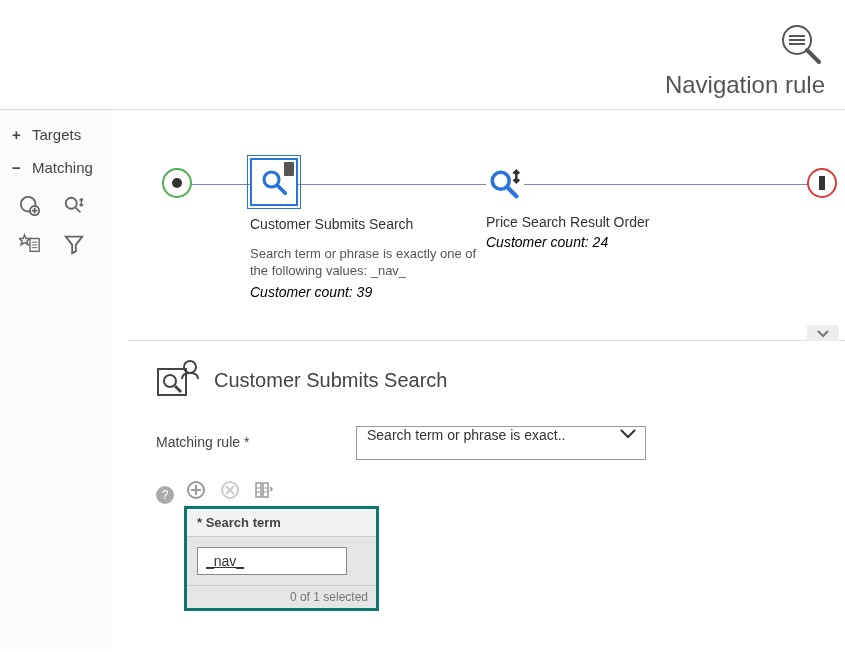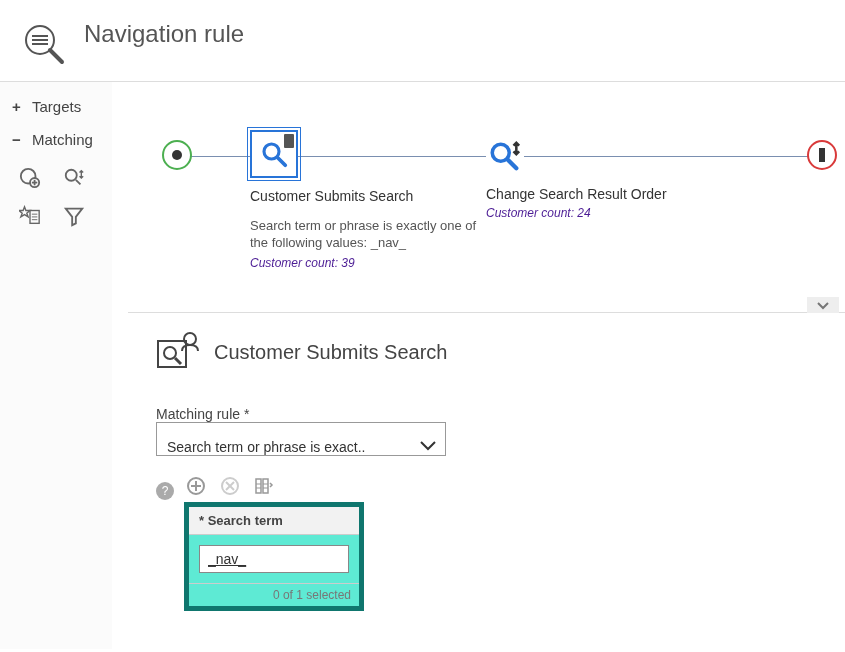--- a/index.html
+++ b/index.html
@@ -6,22 +6,23 @@
   body {
     margin: 0;
     font-family: Arial, Helvetica, sans-serif;
     font-size: 14px;
     color: #333;
     background: #fff;
     width: 845px;
   }
   .header {
     display: flex;
-    align-items: flex-start;
+    align-items: flex-end;
     padding: 20px 20px 10px 20px;
+    flex-direction: column;
   }
   .header .title {
     font-size: 24px;
     color: #555;
     margin-left: 16px;
     font-weight: 400;
   }
   .body-row {
     display: flex;
     align-items: stretch;
@@ -117,22 +118,22 @@
     color: #333;
   }
   .node-sub {
     font-size: 13px;
     color: #555;
     margin-top: 14px;
     line-height: 1.3;
   }
   .node-count {
     font-style: italic;
-    font-size: 12px;
-    color: #4c1d95;
+    font-size: 14px;
+    color: #000000;
     margin-top: 4px;
   }
 
   .details {
     border-top: 1px solid #ddd;
     background: #fff;
     position: relative;
     padding: 18px 20px 20px 28px;
     margin-left: 8px;
   }
@@ -154,54 +155,53 @@
     margin-bottom: 24px;
   }
   .details-title {
     font-size: 20px;
     color: #444;
   }
   .form-row {
     display: flex;
     align-items: flex-start;
     margin-bottom: 18px;
-    flex-direction: column;
   }
   .form-label {
     width: 200px;
     font-size: 14px;
     color: #444;
     padding-top: 8px;
   }
   .select-box {
     width: 290px;
     height: 34px;
     border: 1px solid #999;
     display: flex;
-    align-items: flex-end;
+    align-items: flex-start;
     padding: 0 8px 0 10px;
     justify-content: space-between;
     color: #333;
     cursor: pointer;
     background:#fff;
   }
   .toolbar {
     display: flex;
     gap: 10px;
     margin-bottom: 4px;
     color: #999;
   }
   .toolbar .tbtn {
     width: 24px; height:24px; display:flex; align-items:center; justify-content:center;
     cursor: pointer;
   }
   .terms-table {
-    border: 5px solid #0f766e;
-    width: 180px;
-    background:#5eead4;
+    border: 3px solid #0f766e;
+    width: 195px;
+    background:#e5e5e5;
   }
   .terms-header {
     background: #f2f2f2;
     border-bottom: 1px solid #ccc;
     padding: 6px 10px;
     font-weight: bold;
     font-size: 13px;
     color:#444;
   }
   .terms-cell {
@@ -314,21 +314,21 @@
       </div>
 
       <div class="node node-change">
         <div style="width:38px;height:38px;display:flex;align-items:center;justify-content:center;background:#fff;">
           <svg width="34" height="34" viewBox="0 0 24 24">
               <circle cx="9" cy="9" r="6" fill="none" stroke="#2874d8" stroke-width="2.5"></circle>
               <line x1="14" y1="14" x2="20" y2="20" stroke="#2874d8" stroke-width="3" stroke-linecap="round"></line>
               <path d="M20 2 L20 10 M18 4 L20 2 L22 4 M18 8 L20 10 L22 8" stroke="#333" stroke-width="1.8" fill="none"></path>
             </svg>
         </div>
-        <div class="node-caption">Change Search Result Order</div>
+        <div class="node-caption">Price Search Result Order</div>
         <div class="node-count">Customer count: 24</div>
       </div>
 
       <div class="node node-end">
         <div class="end-circle">
             <div class="end-bar"></div>
           </div>
       </div>
     </div>
 

